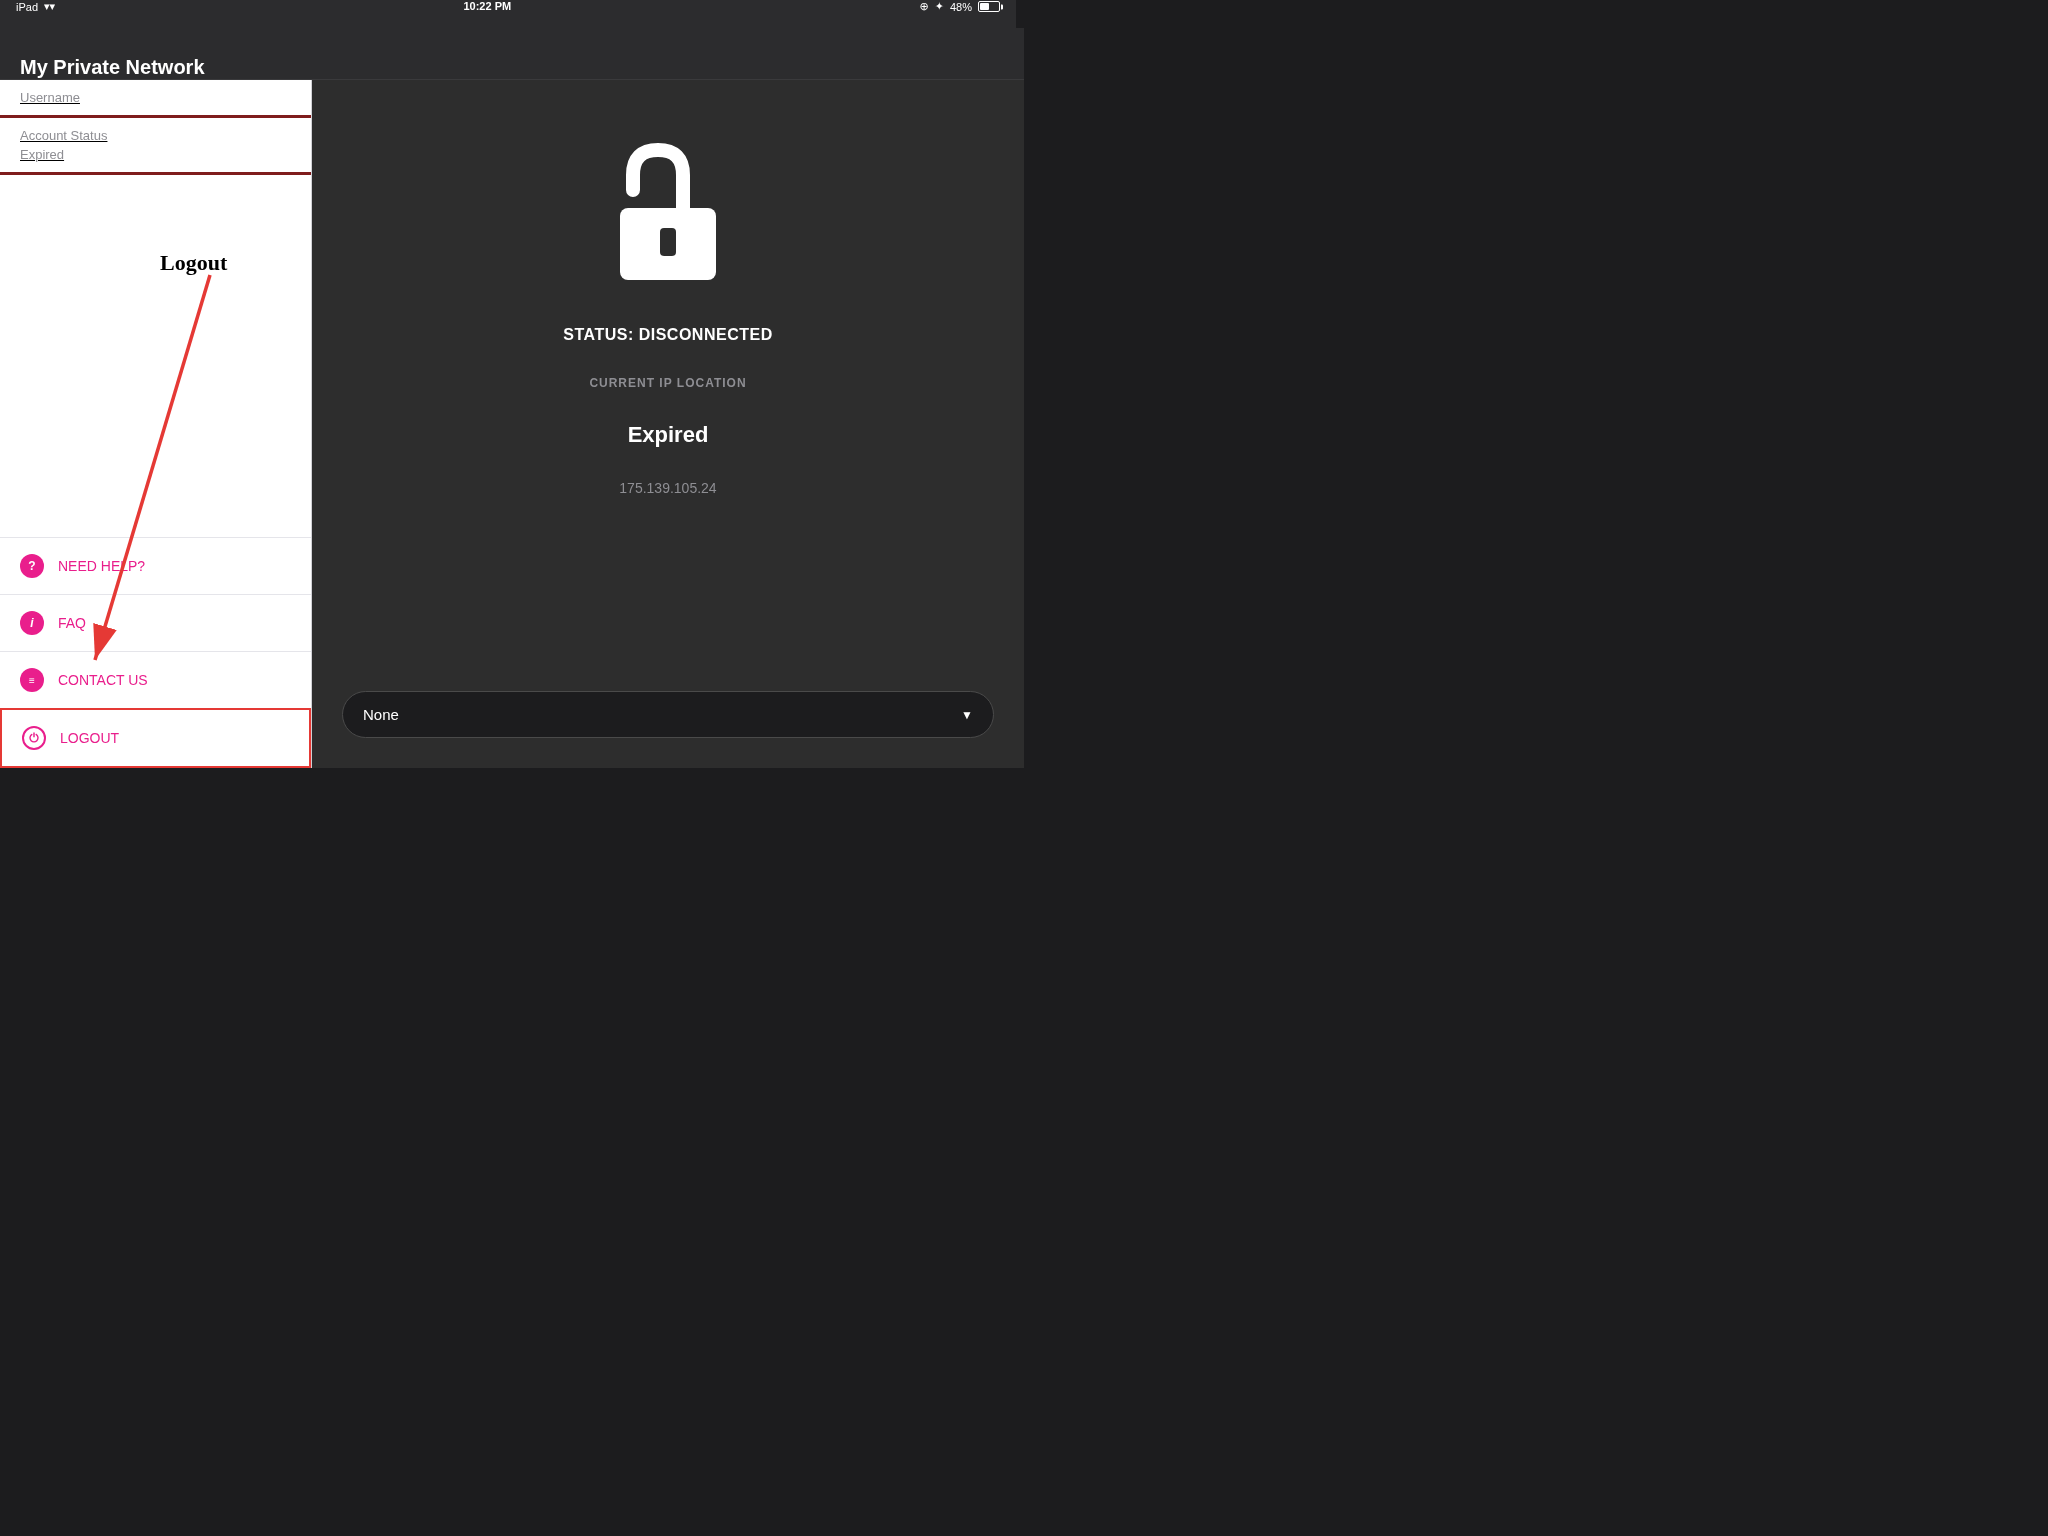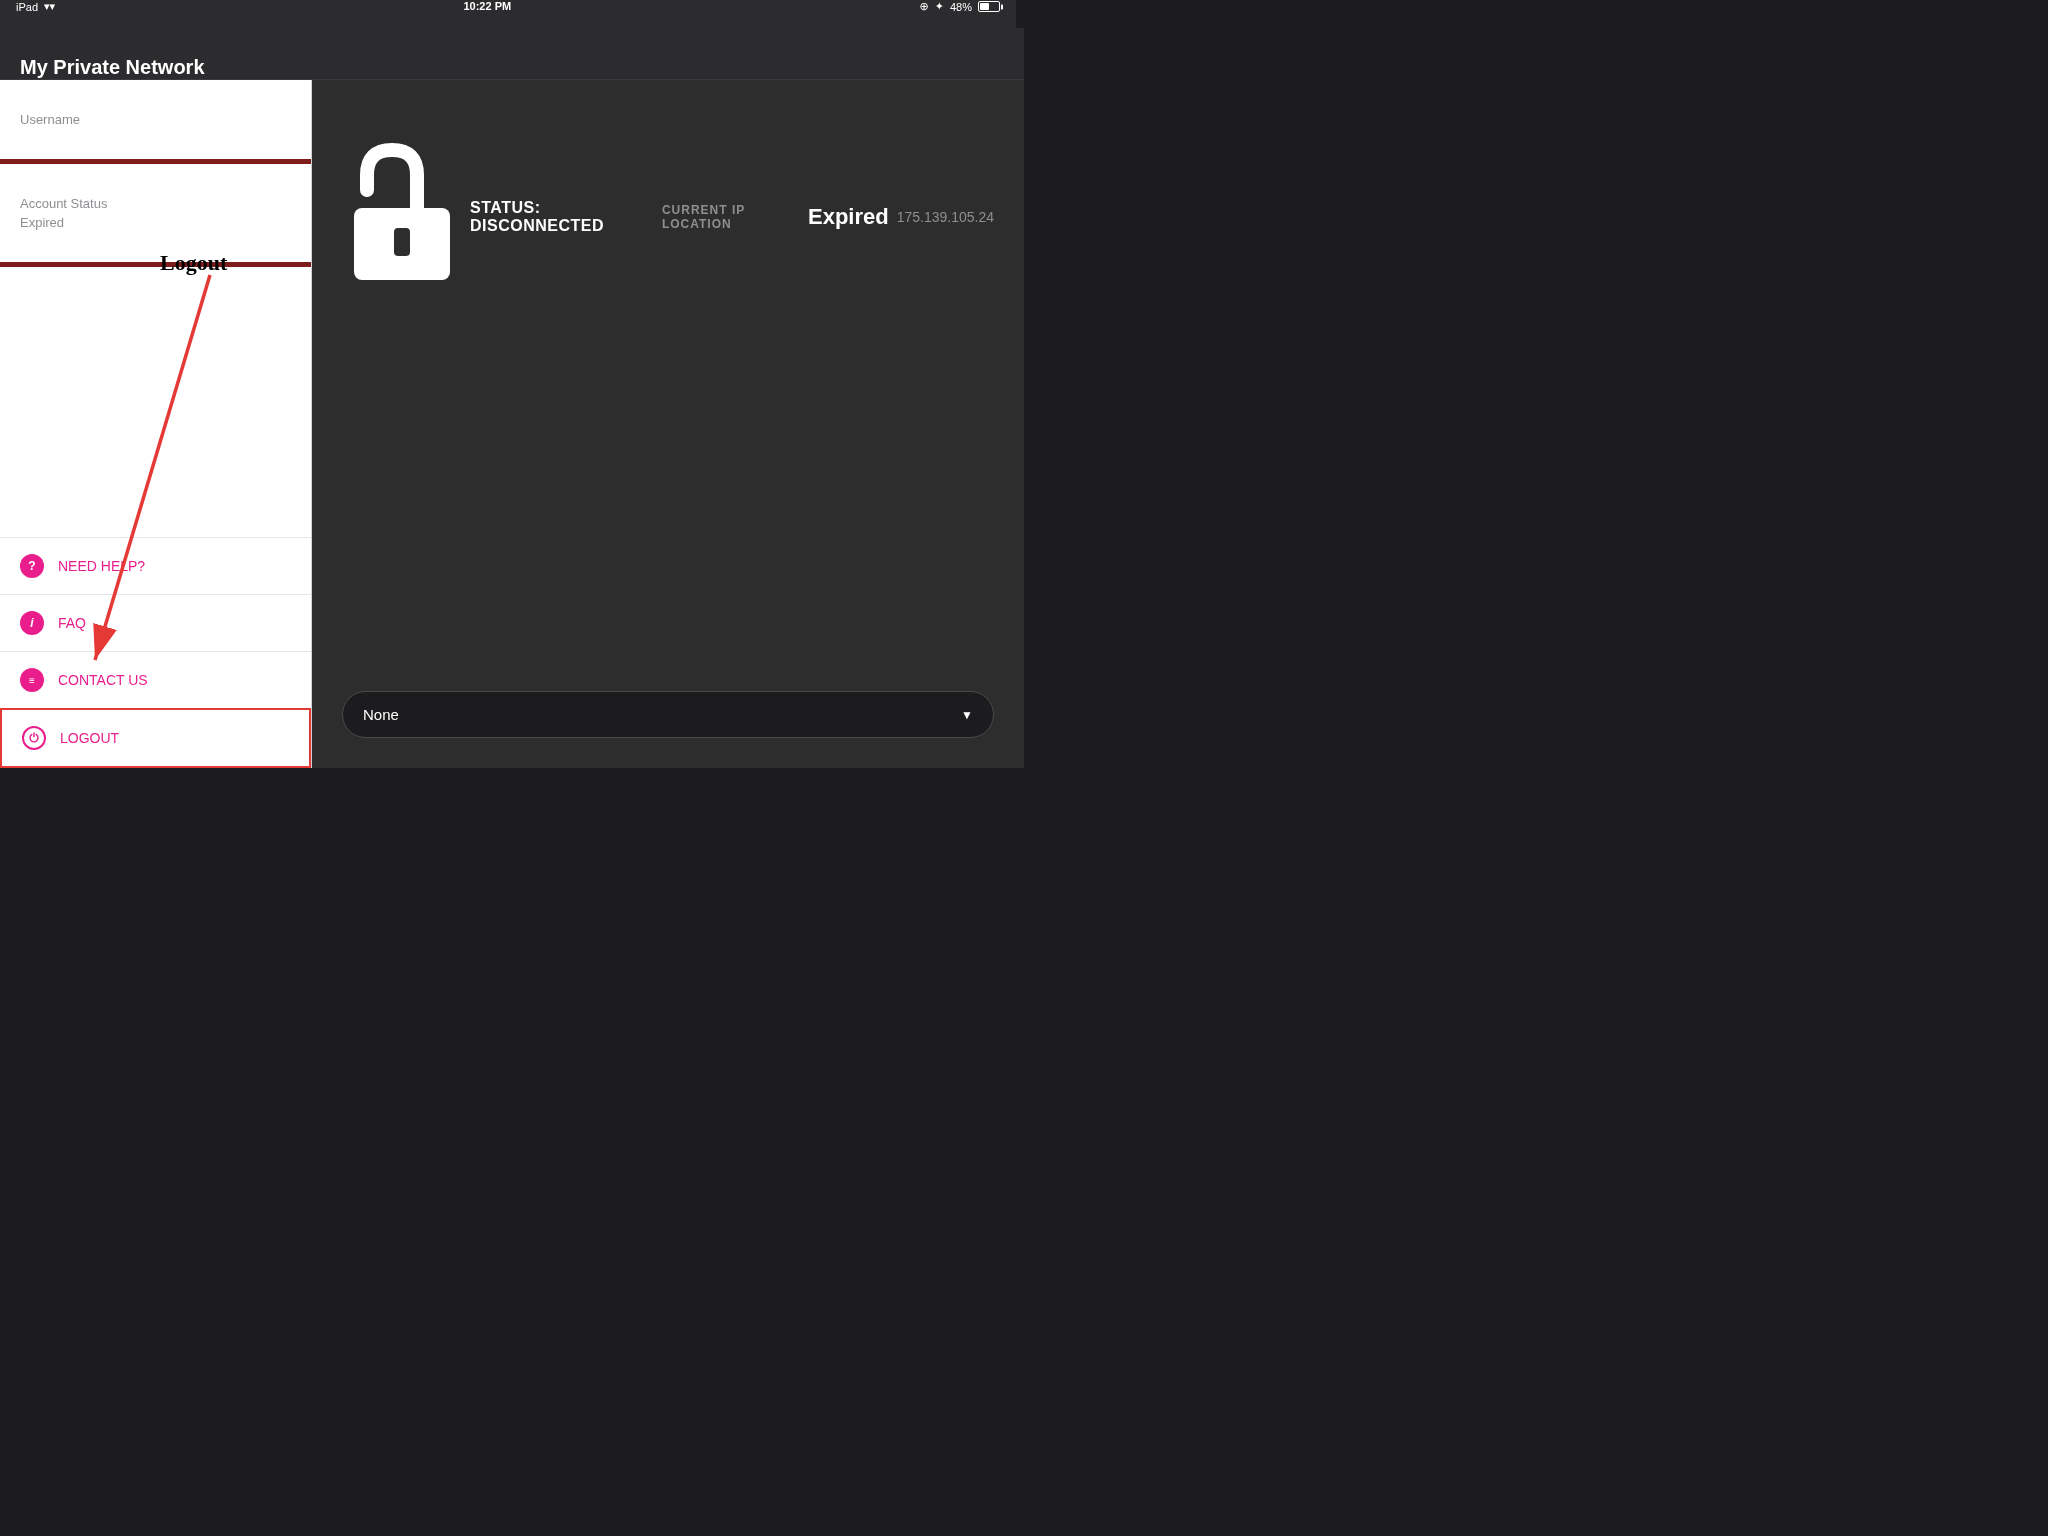--- a/index.html
+++ b/index.html
@@ -93,25 +93,26 @@
     
     .left-panel {
       width: 312px;
       background: white;
       display: flex;
       flex-direction: column;
       border-right: 1px solid #d1d1d6;
     }
 
     .menu-item {
-      padding: 32px 20px;
-      border-bottom: 5px solid #7f1d1d;
+      padding: 10px 20px;
+      border-bottom: 3px solid #7f1d1d;
       display: flex;
       flex-direction: column;
       gap: 4px;
+      text-decoration: underline;
     }
     .menu-item-label {
       font-size: 13px;
       color: #8e8e93;
       font-weight: 400;
     }
     .menu-item-value {
       font-size: 13px;
       color: #8e8e93;
     }
@@ -160,23 +161,23 @@
       background: #2d2d2d;
       display: flex;
       flex-direction: column;
       align-items: center;
       justify-content: space-between;
       padding: 40px 30px 30px;
     }
 
     .vpn-status-area {
       display: flex;
-      flex-direction: row;
-      align-items: center;
-      gap: 8px;
+      flex-direction: column;
+      align-items: center;
+      gap: 32px;
       margin-top: 20px;
     }
 
     
     .lock-icon-container {
       margin-bottom: 10px;
     }
 
     .status-disconnected {
       color: white;

